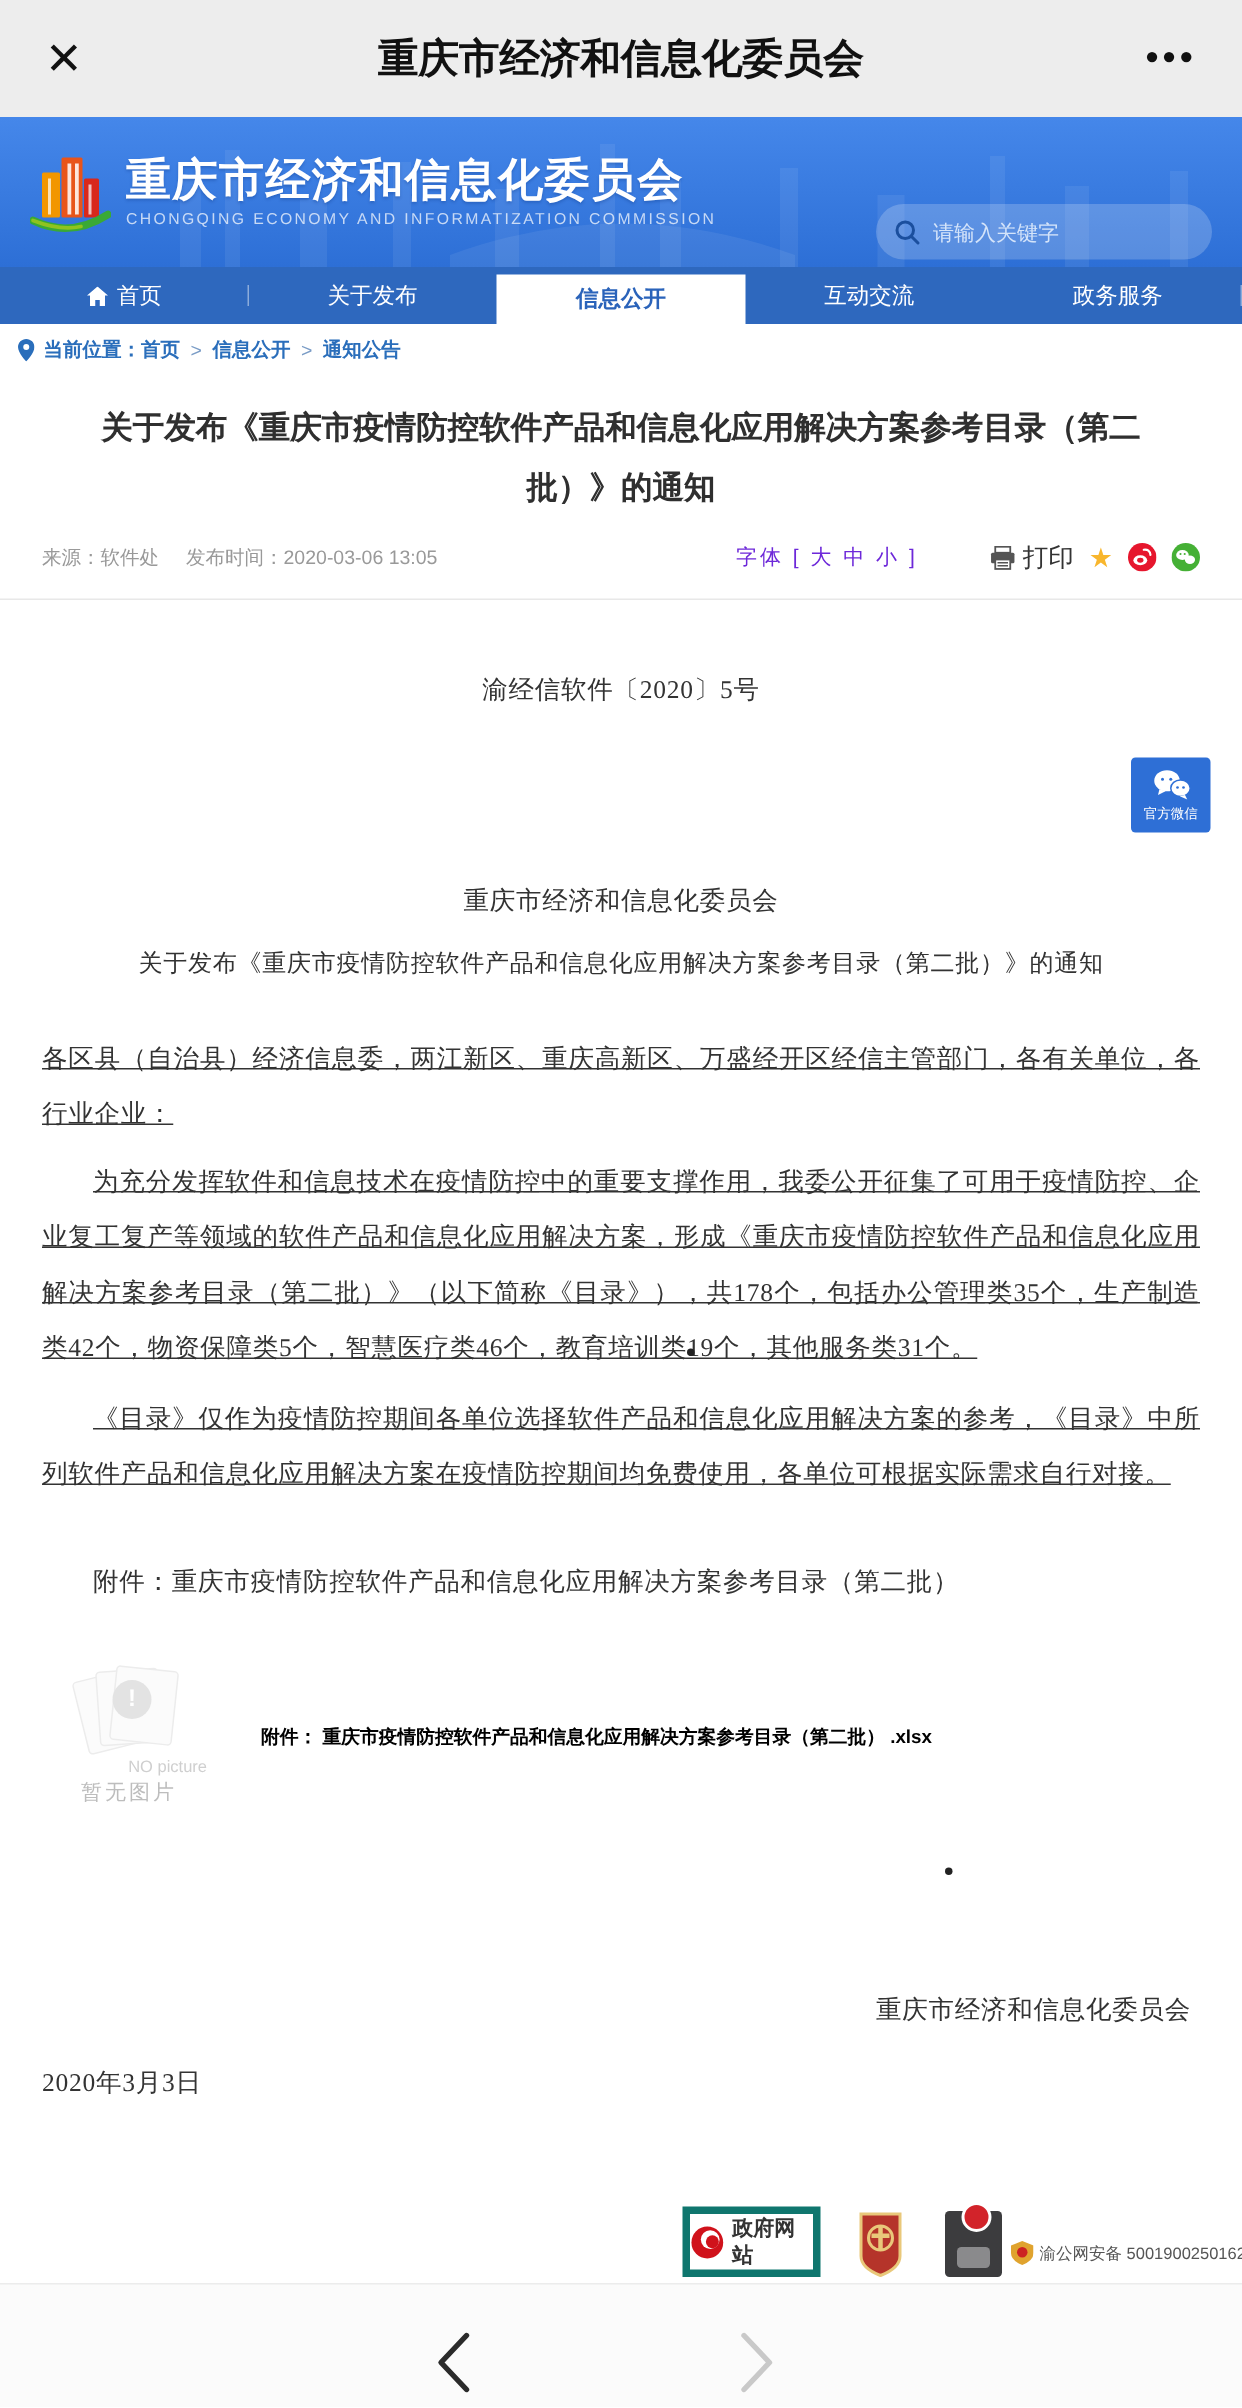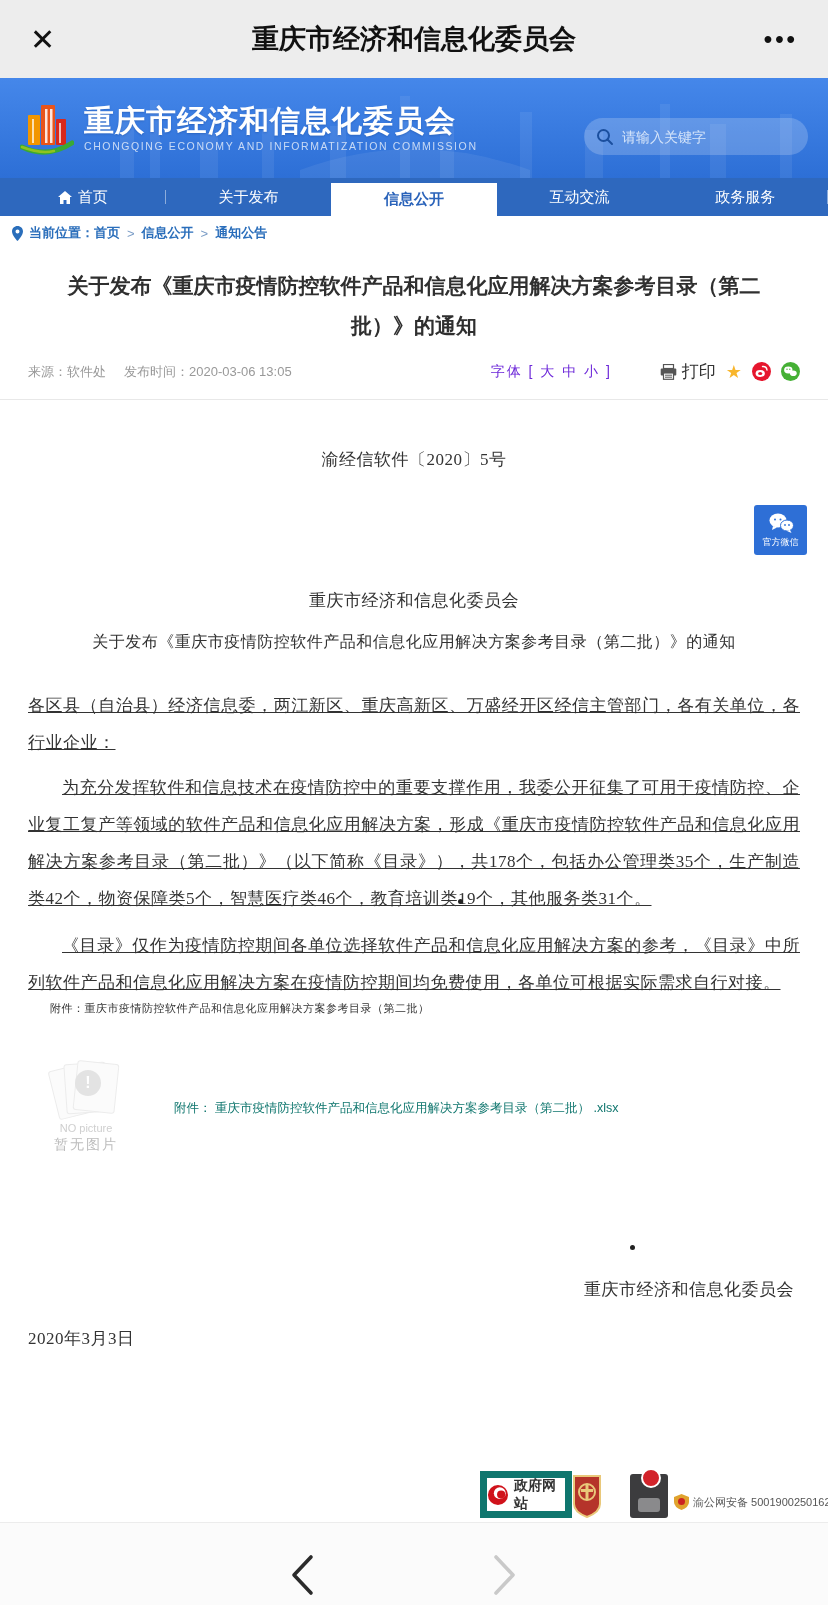--- a/index.html
+++ b/index.html
@@ -16,21 +16,21 @@
 
   
   .banner { position:relative; height:100px; background:linear-gradient(180deg,#4587ea 0%,#2d6fd6 100%); overflow:hidden; }
   .skyline { position:absolute; left:0; bottom:0; width:828px; height:100px; }
   .banner-inner { position:relative; height:100%; display:flex; align-items:center; padding:0 20px; }
   .site-logo { width:54px; height:58px; margin-right:10px; flex:0 0 auto; }
   .site-names { line-height:1.1; }
   .site-name { color:#fff; font-size:30px; font-weight:700; letter-spacing:1px;
                text-shadow:0 1px 2px rgba(0,40,110,.25); white-space:nowrap; }
   .site-name-en { color:rgba(255,255,255,.72); font-size:10.5px; letter-spacing:1.6px; margin-top:4px; white-space:nowrap; }
-  .search-pill { position:absolute; right:20px; top:40px; width:224px; height:37px;
+  .search-pill { position:absolute; right:20px; top:58px; width:224px; height:37px;
                  background:rgba(255,255,255,.20); border-radius:19px; display:flex; align-items:center; padding:0 12px; }
   .search-pill svg { flex:0 0 auto; }
   .search-input { flex:1; margin-left:8px; background:transparent; border:none; outline:none;
                   font-size:14px; color:#fff; }
   .search-input::placeholder { color:#dcE9fb; opacity:.95; }
 
   
   .nav { height:38px; background:#2e68be; display:flex; }
   .nav-item { flex:1; position:relative; display:flex; align-items:center; justify-content:center;
               color:#fff; font-size:15px; cursor:pointer; }
@@ -62,57 +62,57 @@
 
   
   .doc { padding:0 28px; font-family:"Liberation Serif", serif; color:#333; }
   .doc-number { margin-top:48px; text-align:center; font-size:17px; letter-spacing:.5px; }
   .org-line { margin-top:118px; text-align:center; font-size:17px; letter-spacing:.5px; }
   .subject-line { margin-top:20px; text-align:center; font-size:16px; letter-spacing:.5px; }
   .para { font-size:17px; letter-spacing:.5px; line-height:37px; text-align:justify;text-decoration:underline; }
   .p1 { margin-top:34px; }
   .p2 { margin-top:8px; text-indent:2em; }
   .p3 { margin-top:10px; text-indent:2em; }
-  .attach-line { font-size:11px; letter-spacing:.5px; text-indent:2em; }
+  .attach-line { margin-top:42px; font-size:17px; letter-spacing:.5px; text-indent:2em; }
 
   .attach-media { margin-top:46px; display:flex; align-items:center; }
   .noimg { width:104px; text-align:center; margin-left:6px; }
   .noimg-gfx { position:relative; width:70px; height:58px; margin:0 auto; }
   .card { position:absolute; width:42px; height:50px; background:#fbfbfb; border:1px solid #ececec; border-radius:3px; }
   .card.c1 { left:2px; top:4px; transform:rotate(-14deg); }
   .card.c2 { left:14px; top:1px; transform:rotate(-4deg); }
   .card.c3 { left:24px; top:0; transform:rotate(6deg); }
   .noimg-circle { position:absolute; left:24px; top:8px; width:26px; height:26px; border-radius:50%;
                   background:#e3e3e3; color:#fff; font-family:"Liberation Sans",sans-serif;
                   font-size:16px; font-weight:700; line-height:26px; text-align:center; }
-  .noimg-en { margin-top:2px; font-family:"Liberation Sans",sans-serif; font-size:11px; color:#cfcfcf; }
+  .noimg-en { margin-top:2px; font-family:"Liberation Sans",sans-serif; font-size:11px; color:#cfcfcf;text-align:right; }
   .noimg-zh { margin-top:2px; font-family:"Liberation Sans",sans-serif; font-size:14px; color:#bdbdbd; letter-spacing:2px; }
   .attach-link { margin-left:36px; font-family:"Liberation Sans",sans-serif; font-size:12.5px;
-                 font-weight:400; color:#0f766e; text-decoration:none; cursor:pointer; }
+                 font-weight:700; color:#000000; text-decoration:none; cursor:pointer; }
 
   .signature { margin-top:124px; text-align:right; padding-right:6px; font-size:17px; letter-spacing:.5px; }
   .sign-date { margin-top:26px; text-align:left; padding-right:58px; font-size:17px; letter-spacing:.5px; }
 
   .dot-marker { position:absolute; width:5px; height:5px; border-radius:50%; background:#222; }
   .dot-1 { left:458px; top:899px; }
   .dot-2 { left:630px; top:1245px; }
 
   
   .wx-badge { position:absolute; right:21px; top:505px; width:53px; height:50px; background:#2e6fd6;
               border-radius:3px; display:flex; flex-direction:column; align-items:center;
               justify-content:center; cursor:pointer; }
   .wx-badge-label { color:#fff; font-size:9px; margin-top:2px; }
 
   
   .footer { position:absolute; left:0; right:0; bottom:83px; height:36px; background:#efefef;
             padding:3px 12px 0; font-size:12px; color:#666; line-height:16px; }
   .footer a { color:#666; text-decoration:none; cursor:pointer; }
   .badges { position:absolute; left:0; right:0; bottom:85px; height:0; }
-  .gov-badge { position:absolute; left:480px; top:-49px; width:92px; height:47px; background:#fff;
-               border:7px solid #0f766e; display:flex; align-items:center; justify-content:center; cursor:pointer; }
+  .gov-badge { position:absolute; left:455px; top:-49px; width:92px; height:47px; background:#fff;
+               border:5px solid #0f766e; display:flex; align-items:center; justify-content:center; cursor:pointer; }
   .gov-badge-label { font-size:14px; font-weight:700; color:#333; margin-left:5px; }
   .shield-badge { position:absolute; left:572px; top:-46px; cursor:pointer; }
   .dark-badge { position:absolute; left:630px; top:-46px; width:38px; height:44px; background:#3c3c3e;
                 border-radius:3px; cursor:pointer; }
   .dark-badge::before { content:""; position:absolute; left:11px; top:-6px; width:16px; height:16px;
                 border-radius:50%; background:#d2232a; border:2px solid #fff; }
   .dark-badge::after { content:""; position:absolute; left:8px; bottom:6px; width:22px; height:14px;
                 border-radius:3px; background:#8a8a8c; }
   .security { position:absolute; left:674px; top:-26px; display:flex; align-items:center; cursor:pointer; }
   .security-txt { font-size:11px; color:#555; margin-left:4px; white-space:nowrap; }

